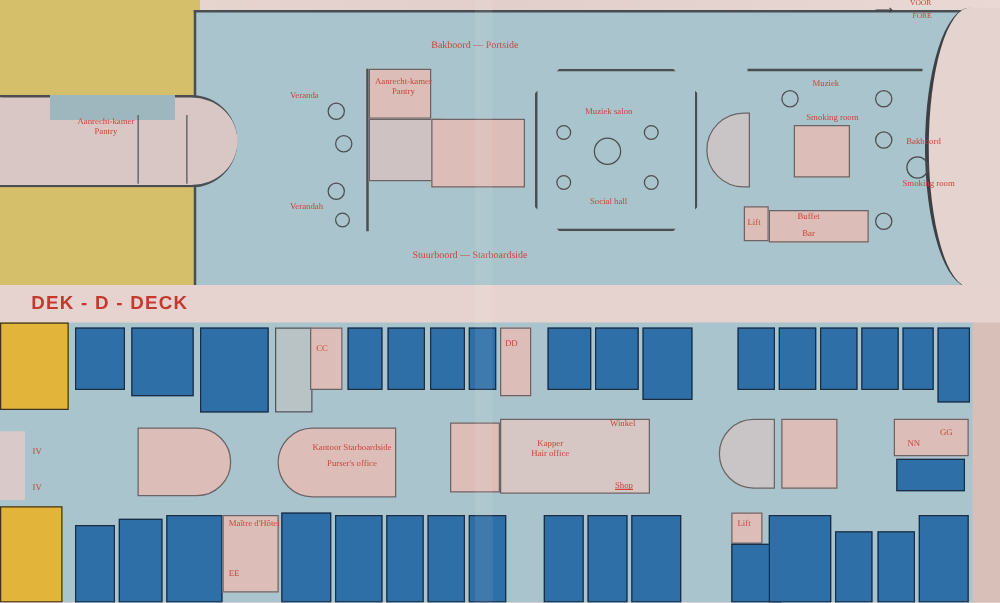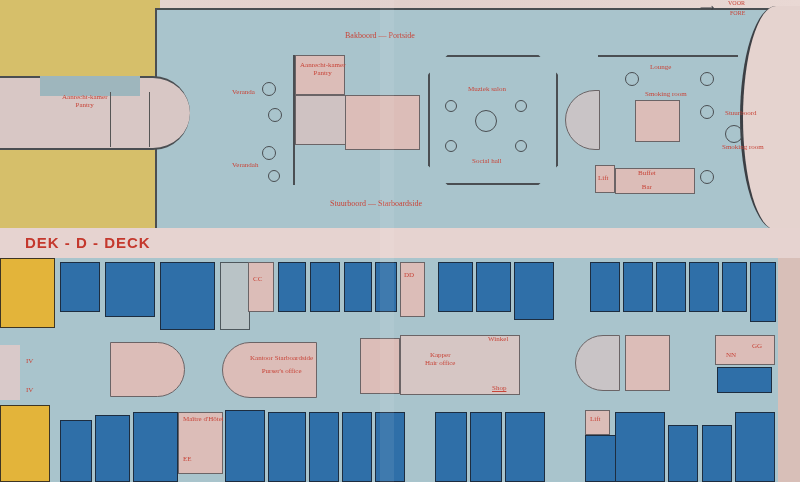--- a/index.html
+++ b/index.html
@@ -36,21 +36,21 @@
 <div class="abs" style="left:740px;top:6px;width:60px;height:224px;background:#e5d3cf;border-left:3px solid #3c3f44;border-radius:60% 0 0 60% / 50% 0 0 50%;"></div>
 
 <div class="abs label" style="left:728px;top:0;font-size:6px;">VOOR</div>
 <div class="abs arrow" style="left:700px;top:2px;">⟶</div>
 <div class="abs label" style="left:730px;top:10px;font-size:6px;">FORE</div>
 
 <div class="abs label" style="left:345px;top:32px;font-size:8px;">Bakboord — Portside</div>
 <div class="abs label" style="left:330px;top:200px;font-size:8px;">Stuurboord — Starboardside</div>
 
 <div class="abs" style="left:255px;top:55px;width:40px;height:130px;border-right:2px solid #4a4e52;"></div>
-<div class="abs label" style="left:232px;top:89px;">Veranda</div>
+<div class="abs label" style="left:232px;top:73px;">Veranda</div>
 <div class="abs label" style="left:232px;top:162px;">Verandah</div>
 <div class="abs tbl" style="left:262px;top:82px;width:14px;height:14px;"></div>
 <div class="abs tbl" style="left:268px;top:108px;width:14px;height:14px;"></div>
 <div class="abs tbl" style="left:262px;top:146px;width:14px;height:14px;"></div>
 <div class="abs tbl" style="left:268px;top:170px;width:12px;height:12px;"></div>
 
 <div class="abs pinkroom" style="left:295px;top:55px;width:50px;height:40px;"></div>
 <div class="abs label" style="left:300px;top:62px;">
     <div>Aanrecht-kamer</div>
     <div>Pantry</div>
@@ -61,23 +61,23 @@
 <div class="abs" style="left:428px;top:55px;width:130px;height:130px;border:2px solid #4a4e52;clip-path:polygon(15% 0,85% 0,100% 15%,100% 85%,85% 100%,15% 100%,0 85%,0 15%);"></div>
 <div class="abs label" style="left:468px;top:86px;">Muziek salon</div>
 <div class="abs label" style="left:472px;top:158px;">Social hall</div>
 <div class="abs tbl" style="left:475px;top:110px;width:22px;height:22px;"></div>
 <div class="abs tbl" style="left:445px;top:100px;width:12px;height:12px;"></div>
 <div class="abs tbl" style="left:515px;top:100px;width:12px;height:12px;"></div>
 <div class="abs tbl" style="left:445px;top:140px;width:12px;height:12px;"></div>
 <div class="abs tbl" style="left:515px;top:140px;width:12px;height:12px;"></div>
 
 <div class="abs" style="left:598px;top:55px;width:140px;height:120px;border-top:2px solid #4a4e52;"></div>
-<div class="abs label" style="left:650px;top:64px;">Lounge</div>
+<div class="abs label" style="left:650px;top:64px;">Muziek</div>
 <div class="abs label" style="left:645px;top:91px;">Smoking room</div>
-<div class="abs label" style="left:725px;top:110px;">Stuurboord</div>
+<div class="abs label" style="left:725px;top:110px;">Bakboord</div>
 <div class="abs label" style="left:722px;top:144px;">Smoking room</div>
 <div class="abs pinkroom" style="left:635px;top:100px;width:45px;height:42px;"></div>
 <div class="abs tbl" style="left:625px;top:72px;width:14px;height:14px;"></div>
 <div class="abs tbl" style="left:700px;top:72px;width:14px;height:14px;"></div>
 <div class="abs tbl" style="left:700px;top:105px;width:14px;height:14px;"></div>
 <div class="abs tbl" style="left:725px;top:125px;width:18px;height:18px;"></div>
 <div class="abs tbl" style="left:700px;top:170px;width:14px;height:14px;"></div>
 
 <div class="abs pinkroom" style="left:595px;top:165px;width:20px;height:28px;"></div>
 <div class="abs label" style="left:598px;top:175px;">Lift</div>

